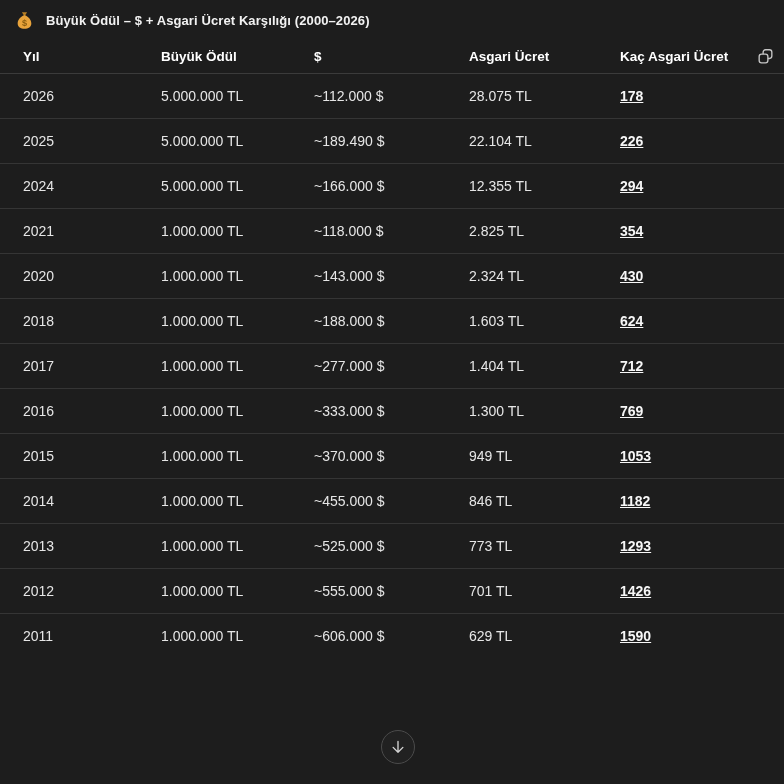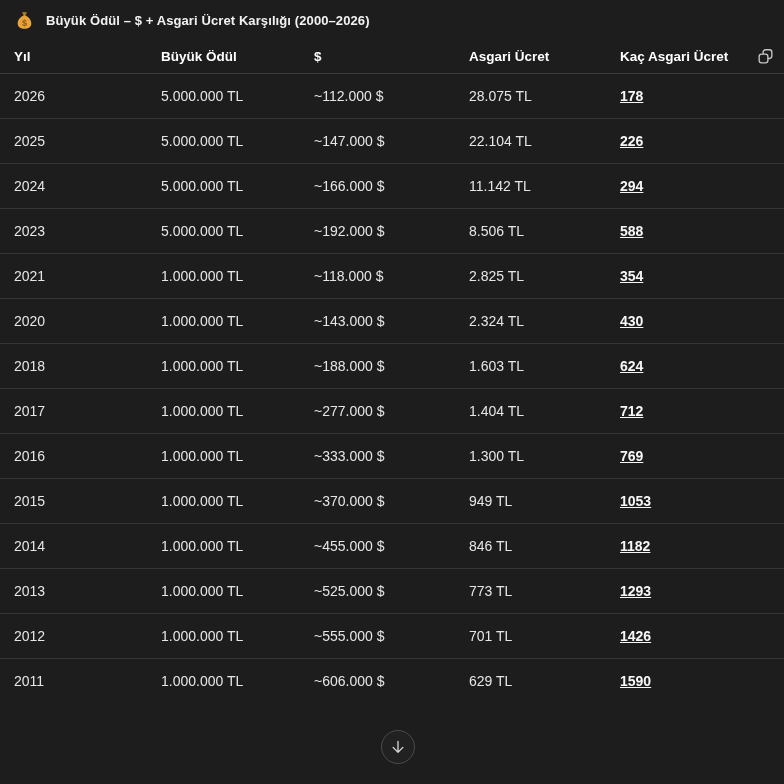--- a/index.html
+++ b/index.html
@@ -49,21 +49,21 @@
     white-space: nowrap;
   }
   td {
     text-align: left;
     font-size: 14px;
     font-weight: 400;
     color: #e6e6e6;
     vertical-align: middle;
     white-space: nowrap;
   }
-  th:first-child, td:first-child { padding-left: 14px; }
+  th:first-child, td:first-child { padding-left: 23px; }
   td.ratio { font-weight: 700; color: #f7f7f7; text-decoration: underline; }
   .copy-btn {
     position: absolute;
     right: 8px;
     top: 50%;
     transform: translateY(-50%);
     width: 22px; height: 22px;
     background: transparent;
     border: none;
     cursor: pointer;
@@ -125,40 +125,33 @@
     <td>2026</td>
     <td>5.000.000 TL</td>
     <td>~112.000 $</td>
     <td>28.075 TL</td>
     <td class="ratio">178</td>
   </tr>
 
   <tr>
     <td>2025</td>
     <td>5.000.000 TL</td>
-    <td>~147.000 $</td>
+    <td>~189.490 $</td>
     <td>22.104 TL</td>
     <td class="ratio">226</td>
   </tr>
 
   <tr>
     <td>2024</td>
     <td>5.000.000 TL</td>
     <td>~166.000 $</td>
-    <td>11.142 TL</td>
+    <td>12.355 TL</td>
     <td class="ratio">294</td>
   </tr>
 
-  <tr>
-    <td>2023</td>
-    <td>5.000.000 TL</td>
-    <td>~192.000 $</td>
-    <td>8.506 TL</td>
-    <td class="ratio">588</td>
-  </tr>
 
 
   <tr>
     <td>2021</td>
     <td>1.000.000 TL</td>
     <td>~118.000 $</td>
     <td>2.825 TL</td>
     <td class="ratio">354</td>
   </tr>
 

